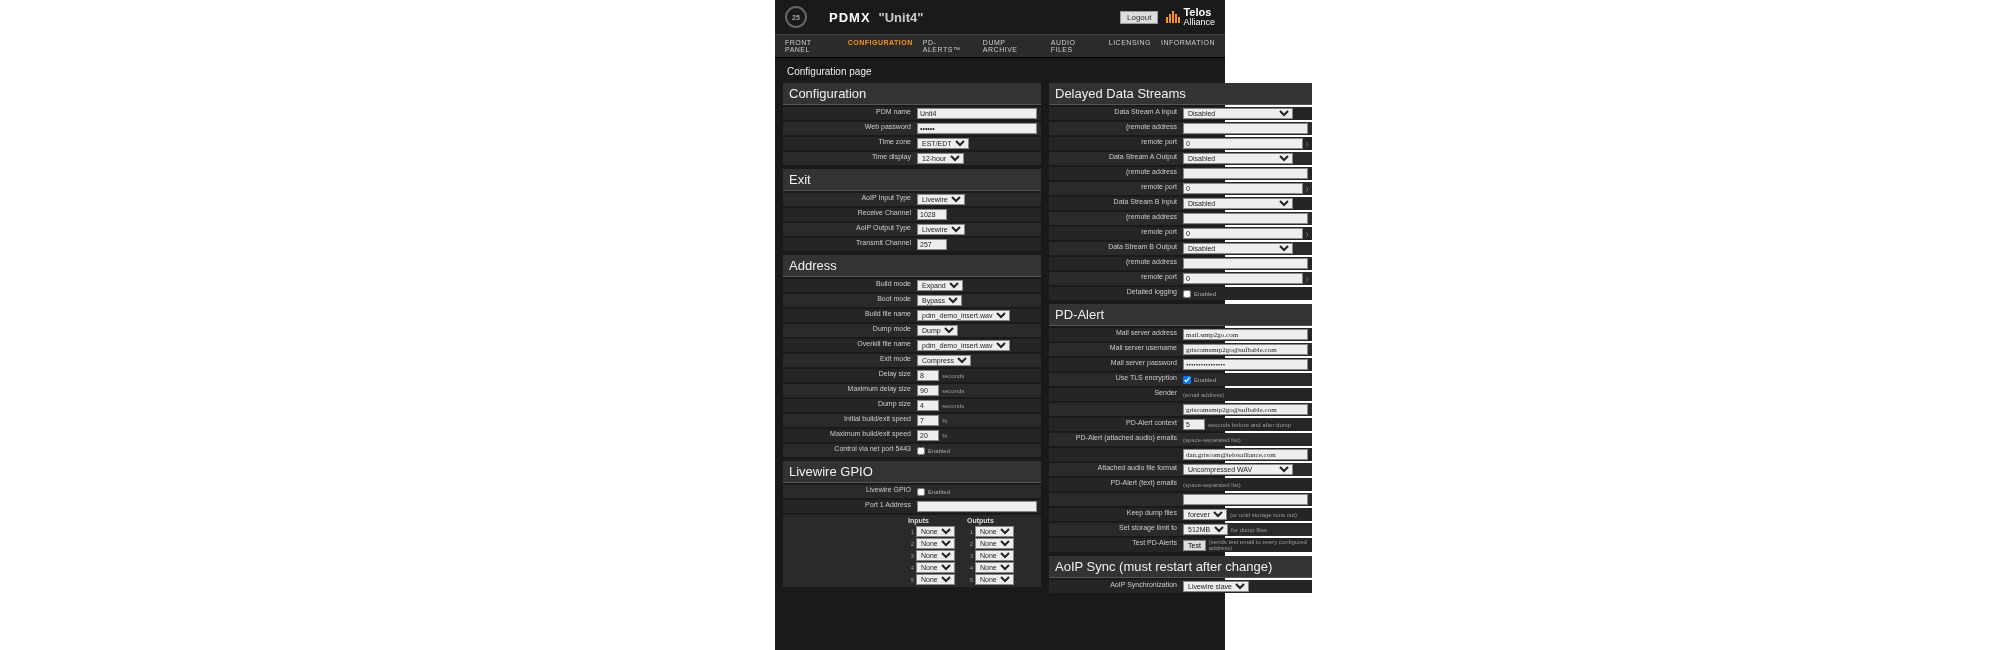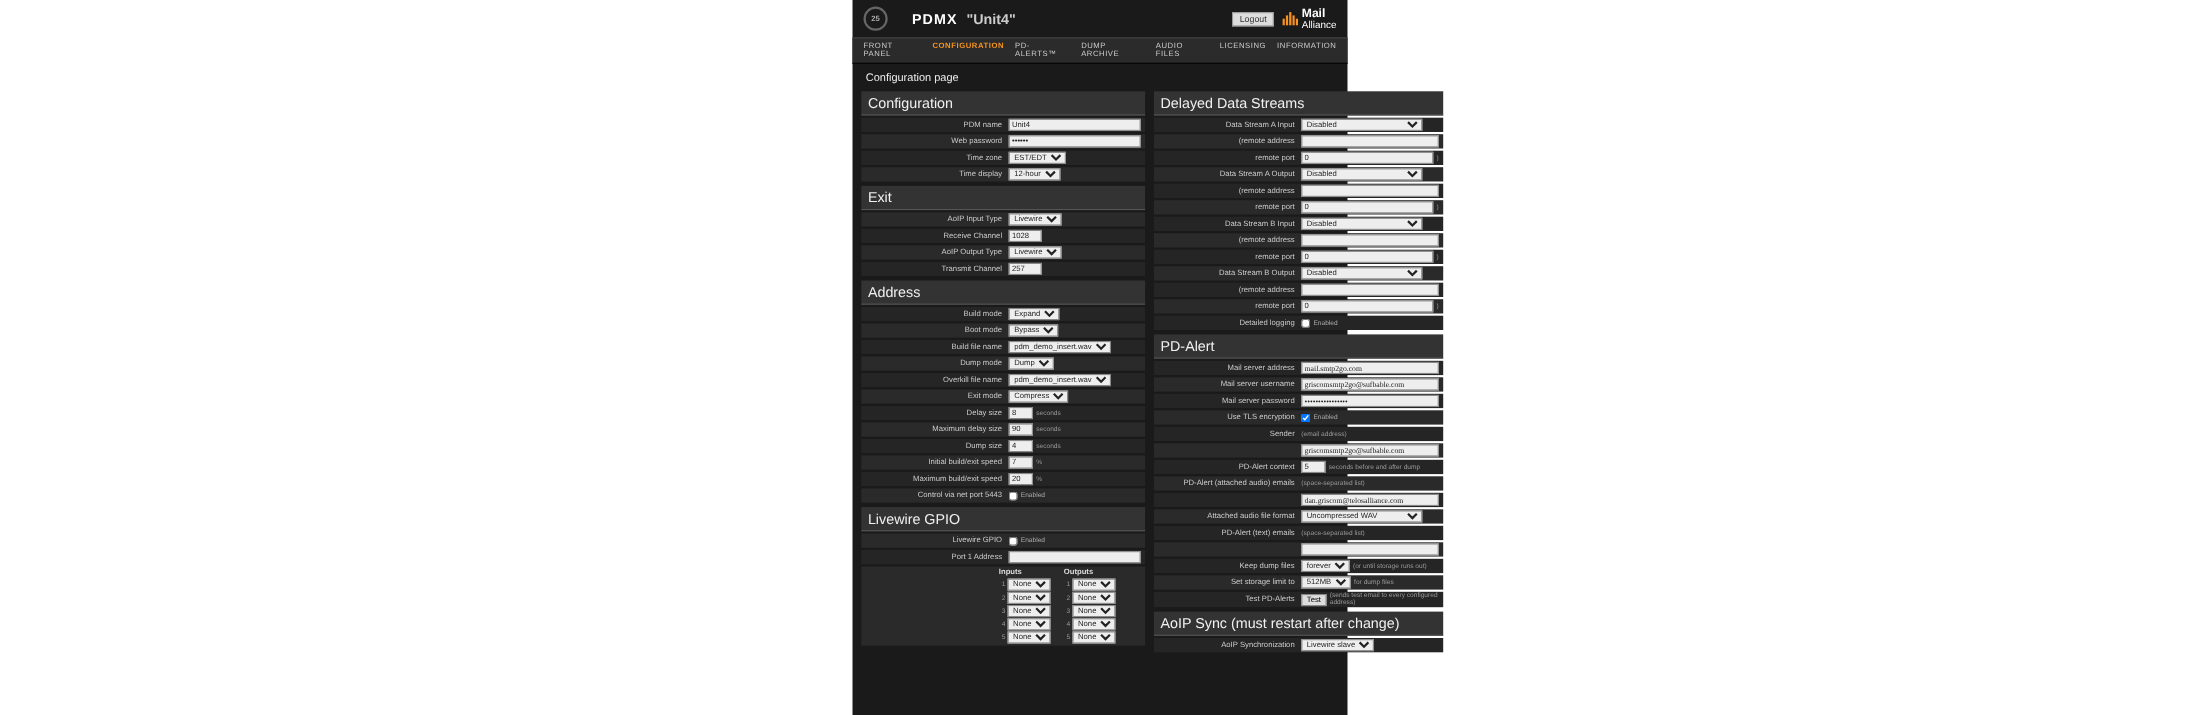--- a/index.html
+++ b/index.html
@@ -81,21 +81,20 @@
     background: #333;
     padding: 3px 6px;
     font-size: 13px;
     font-weight: normal;
     color: #f0f0f0;
     border-bottom: 1px solid #555;
     margin-top: 2px;
   }
   .row {
     display: flex;
-    align-items: center;
     background: #2a2a2a;
     padding: 1px 4px;
     min-height: 13px;
   }
   .row:nth-of-type(even) { background: #252525; }
   .label {
     width: 130px;
     text-align: right;
     padding-right: 6px;
     font-size: 7px;
@@ -150,21 +149,21 @@
     <div class="spacer"></div>
     <button class="logout-btn">Logout</button>
     <div class="telos">
       <div class="telos-bars">
           <span></span>
           <span></span>
           <span></span>
           <span></span>
           <span></span>
         </div>
-      <div class="telos-text"><b>Mail</b><br><span>Alliance</span></div>
+      <div class="telos-text"><b>Telos</b><br><span>Alliance</span></div>
     </div>
   </div>
 
   <div class="navbar">
     <a>FRONT PANEL</a>
     <a class="active">CONFIGURATION</a>
     <a>PD-ALERTS™</a>
     <a>DUMP ARCHIVE</a>
     <a>AUDIO FILES</a>
     <a>LICENSING</a>

